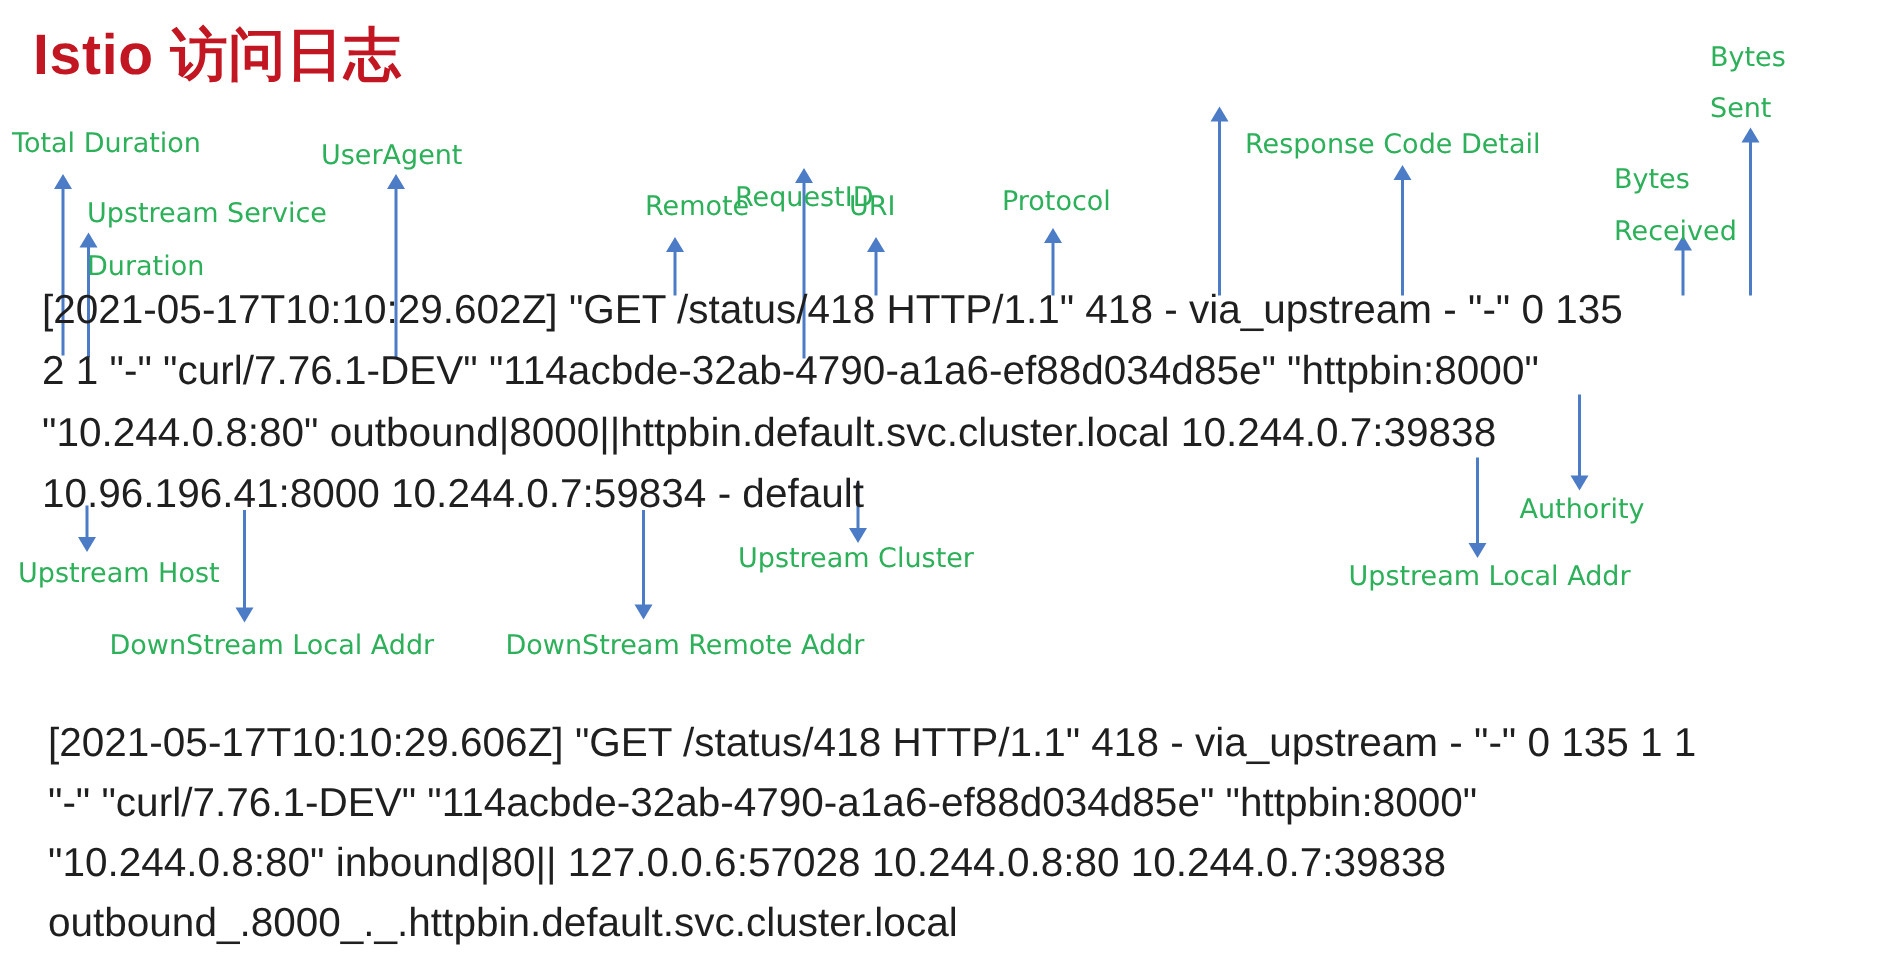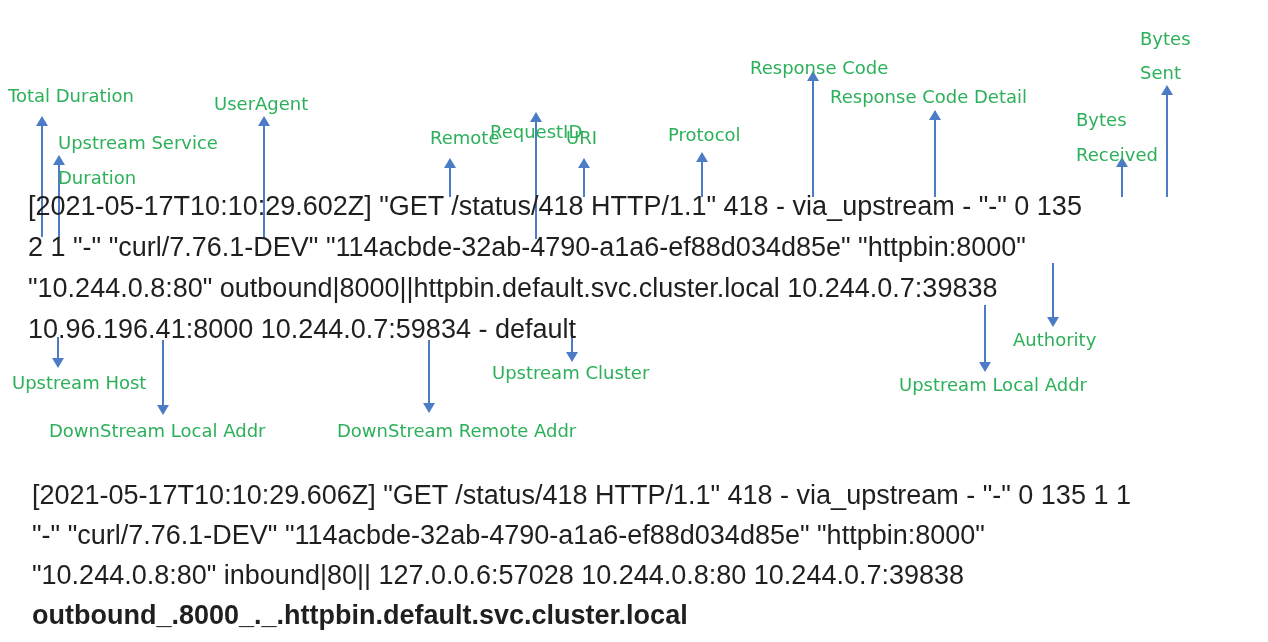--- a/index.html
+++ b/index.html
@@ -38,65 +38,65 @@
   #label-useragent{left:214px;top:92px;}
   #label-method{left:430px;top:126px;}
   #label-requestid{left:490px;top:83px;margin-top:37px;}
   #label-uri{left:566px;top:126px;}
   #label-protocol{left:668px;top:123px;}
   #label-response-code{left:750px;top:56px;}
   #label-response-code-detail{left:830px;top:85px;}
   #label-bytes-received{left:1076px;top:102px;width:88px;}
   #label-bytes-sent{left:1140px;top:22px;width:60px;line-height:34px;}
   #label-upstream-host{left:12px;top:371px;}
-  #label-downstream-local-addr{left:49px;top:419px;text-align:center;}
+  #label-downstream-local-addr{left:73px;top:419px;text-align:center;}
   #label-downstream-remote-addr{left:337px;top:419px;}
   #label-upstream-cluster{left:492px;top:361px;}
   #label-upstream-local-addr{left:899px;top:373px;}
   #label-authority{left:1013px;top:328px;}
   
   .logblock{
     position:absolute;
     color:var(--ink);
     font-size:27px;line-height:41px;
     white-space:nowrap;
     z-index:2;
   }
   #log-block-1{left:28px;top:186px;}
   #log-block-2{left:32px;top:475px;line-height:40px;}
-  #log-block-2 .log-line:last-child{font-weight:700;}
+  #log-block-2 .log-line:last-child{font-weight:400;}
   
   .arrow{position:absolute;width:12px;z-index:1;}
   .arrow .shaft{position:absolute;left:5px;width:2px;background:var(--blue);}
   .arrow.up .shaft{top:8px;bottom:0;}
   .arrow.down .shaft{top:0;bottom:8px;}
   .arrow .head{position:absolute;left:0;width:0;height:0;
     border-left:6px solid transparent;border-right:6px solid transparent;}
   .arrow.up .head{top:0;border-bottom:10px solid var(--blue);}
   .arrow.down .head{bottom:0;border-top:10px solid var(--blue);}
 </style>
 </head>
 <body>
 
 <div id="slide">
 
+  <div id="title">Istio 访问日志</div>
 
   <div class="flabel" id="label-total-duration">Total Duration</div>
 
   <div class="flabel stack" id="label-upstream-service-duration">
     <div>Upstream Service</div>
     <div>Duration</div>
   </div>
 
   <div class="flabel" id="label-useragent">UserAgent</div>
   <div class="flabel" id="label-method">Remote</div>
   <div class="flabel" id="label-requestid">RequestID</div>
   <div class="flabel" id="label-uri">URI</div>
   <div class="flabel" id="label-protocol">Protocol</div>
-  <div class="flabel" id="label-response-code">Response Code</div>
   <div class="flabel" id="label-response-code-detail">Response Code Detail</div>
 
   <div class="flabel stack" id="label-bytes-received">
     <div>Bytes</div>
     <div>Received</div>
   </div>
 
   <div class="flabel stack" id="label-bytes-sent">
     <div>Bytes</div>
     <div>Sent</div>

